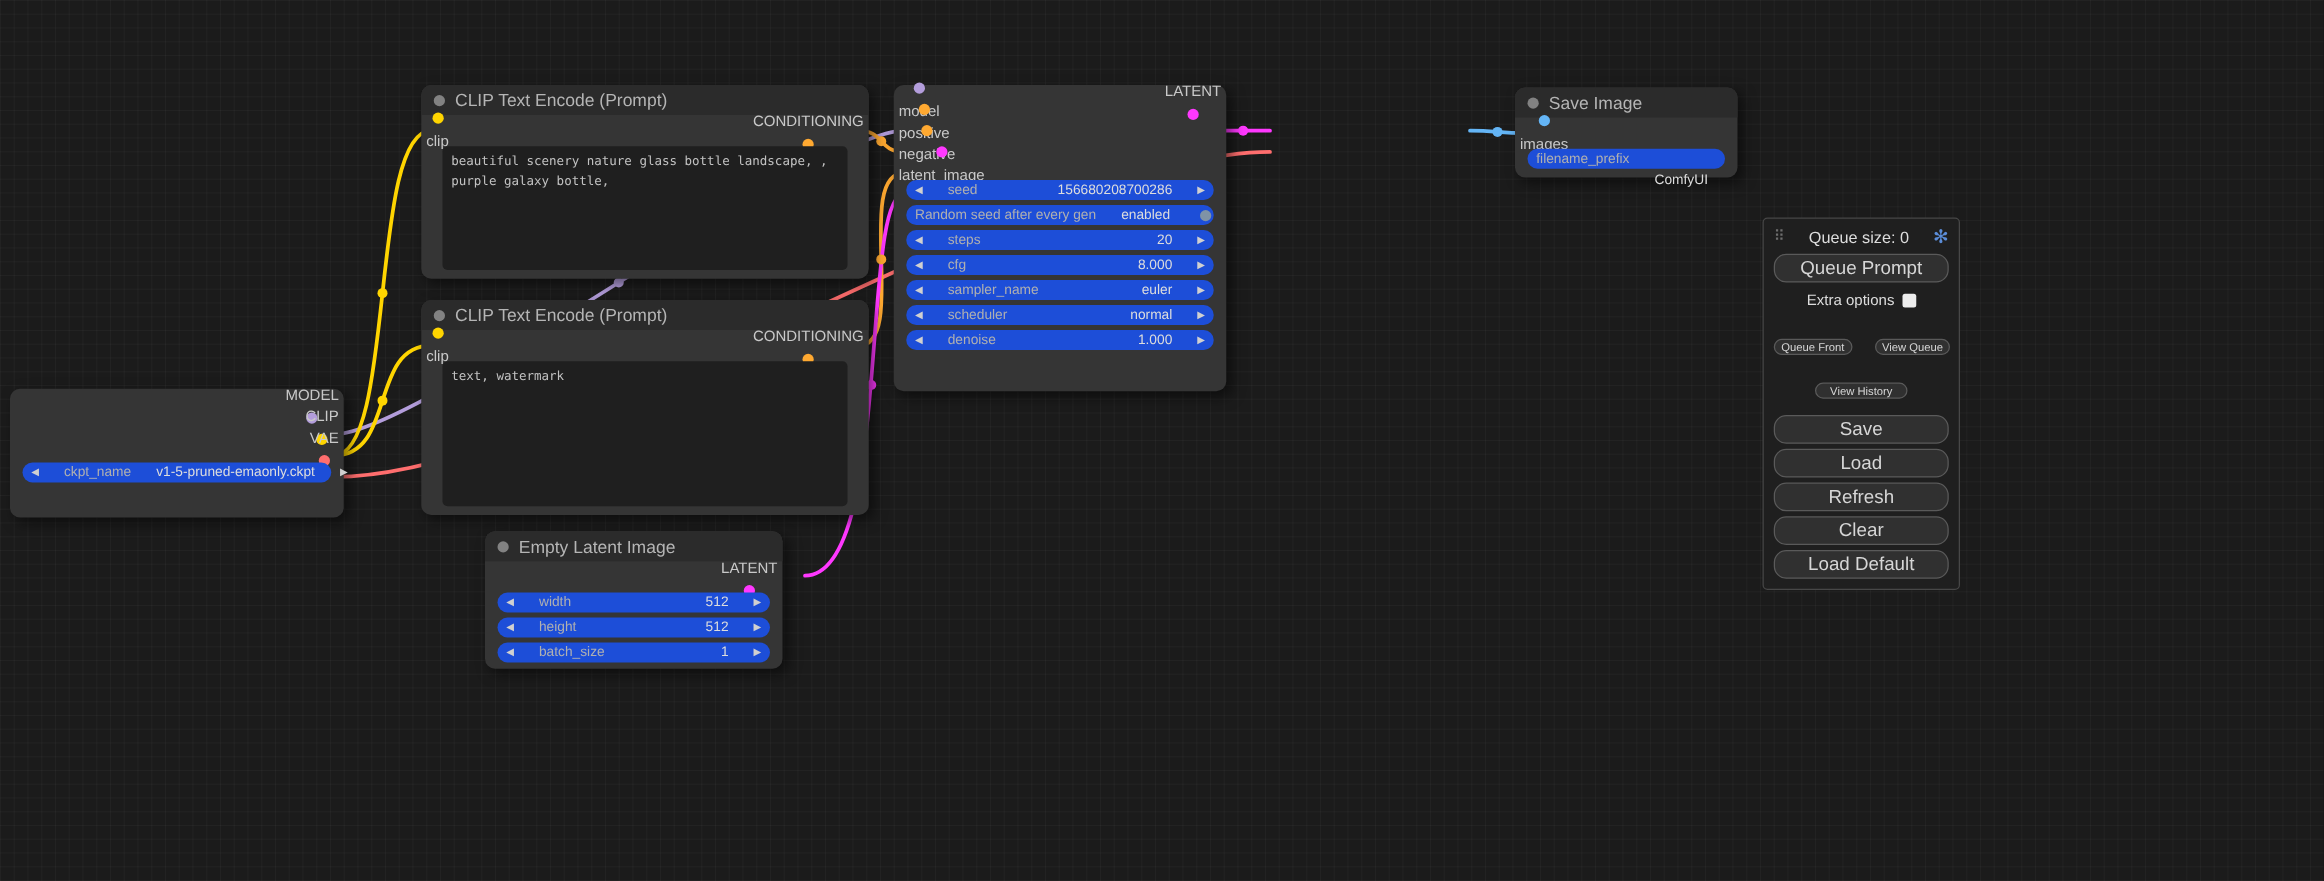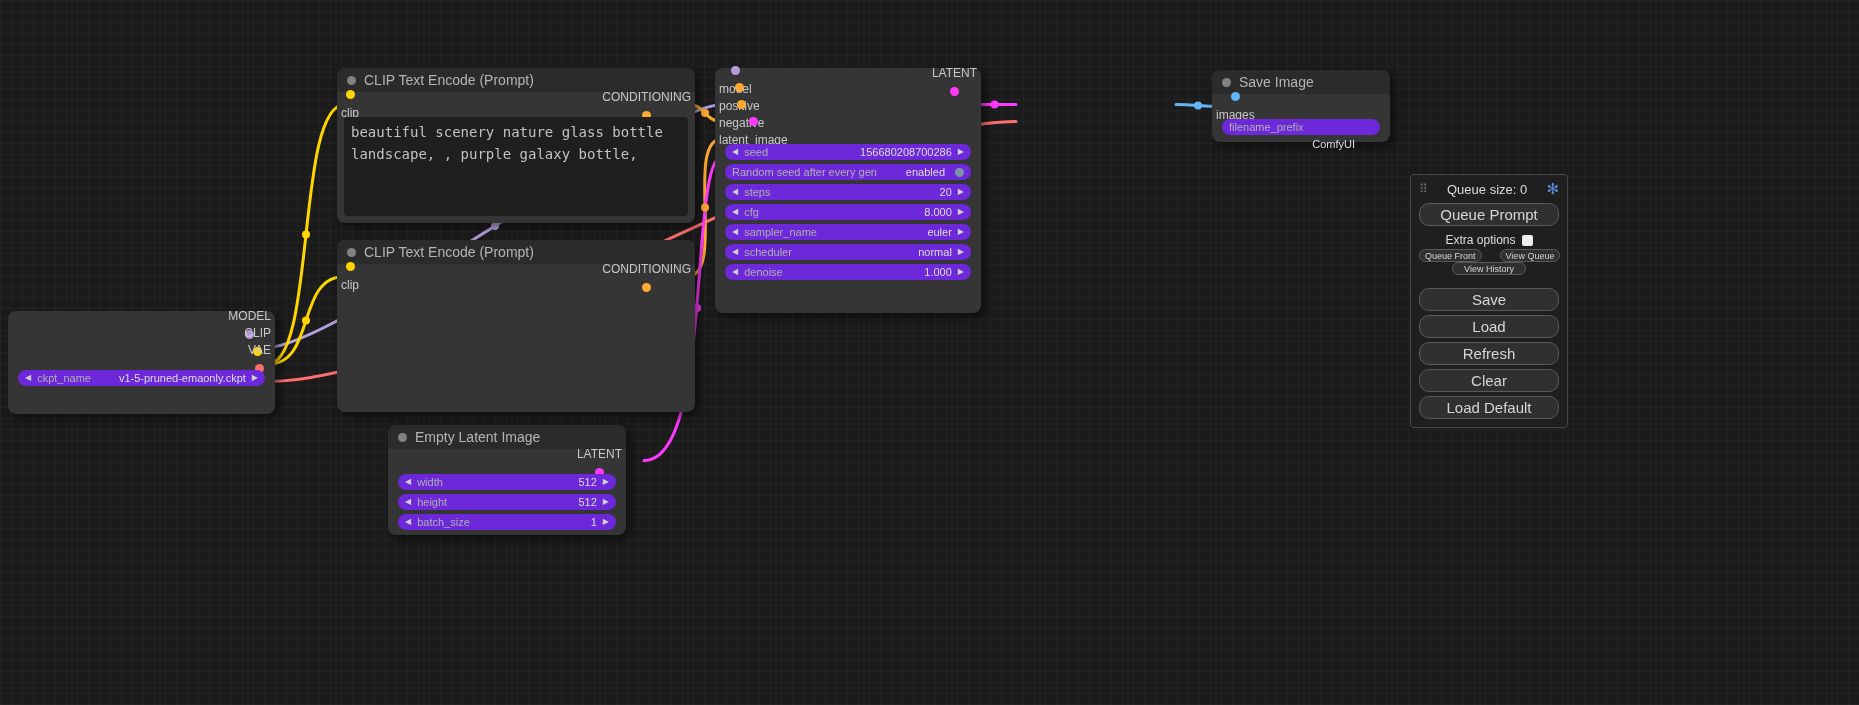--- a/index.html
+++ b/index.html
@@ -34,28 +34,28 @@
     display:flex;align-items:center;justify-content:space-between;
     height:17px;padding:0 4px;font-size:12px;color:#c9c9c9;
   }
   .slot-row.out-only{justify-content:flex-end;}
   .slot{display:flex;align-items:center;gap:7px;flex-direction:column;}
   .dot{width:9px;height:9px;border-radius:50%;flex:none;}
   .dot-model{background:var(--model);} .dot-clip{background:var(--clip);}
   .dot-vae{background:var(--vae);} .dot-cond{background:var(--conditioning);}
   .dot-latent{background:var(--latent);} .dot-image{background:var(--image);}
   .prompt-box{
-    flex:1;margin:4px 7px 7px;background:#1f1f1f;border-radius:4px;padding:5px 7px;
-    font-family:"DejaVu Sans Mono",monospace;font-size:14px;line-height:1.55;
+    flex:1;margin:4px 17px 7px;background:#1f1f1f;border-radius:4px;padding:5px 7px;
+    font-family:"DejaVu Sans Mono",monospace;font-size:10px;line-height:1.55;
     color:#c2c2c2;white-space:pre-wrap;overflow:hidden;
   }
   .widgets{padding:0 10px;}
   .widget{
-    height:16px;margin-top:4px;background:#6d28d9;border-radius:8px;
-    display:flex;align-items:center;gap:6px;padding:0 7px;
+    height:16px;margin-top:4px;background:#1d4ed8;border-radius:8px;
+    display:flex;align-items:center;gap:20px;padding:0 7px;
     font-size:11px;color:#b0b0b0;white-space:nowrap;
   }
   .widget .wvalue{margin-left:auto;color:#ddd;}
   .widget .arrow{font-size:8px;color:#d0d0d0;line-height:1;flex:none;cursor:pointer;}
   .widget.no-arrows .wvalue{margin-right:18px;margin-top:34px;}
   .toggle-dot{width:9px;height:9px;border-radius:50%;background:#7f93a6;flex:none;margin-left:4px;}
   .queue-panel{
     position:absolute;z-index:3;background:#1f1f1f;border:1px solid #474747;
     border-radius:4px;padding:4px 8px 8px;display:flex;flex-direction:column;
   }
@@ -66,21 +66,21 @@
     background:#303030;border:1px solid #5a5a5a;border-radius:10px;color:#d6d6d6;
     font-family:"Liberation Sans",sans-serif;cursor:pointer;
   }
   .qp-btn.big{height:23px;font-size:15px;margin-top:4px;width:100%;}
   .qp-btn.small{
     height:13px;font-size:9px;padding:0 5px;border-radius:8px;flex:1;
     display:flex;align-items:center;justify-content:center;white-space:nowrap;
   }
   .qp-extra{display:flex;align-items:center;justify-content:center;gap:6px;margin:7px 0 2px;font-size:12px;color:#ddd;}
   .checkbox{width:11px;height:11px;background:#ededed;border-radius:2px;cursor:pointer;}
-  .qp-row{display:flex;gap:18px;margin-top:0;}
+  .qp-row{display:flex;gap:18px;margin-top:22px;}
   .qp-row.center{justify-content:center;}
   .qp-row.center .qp-btn.small{flex:0 0 auto;width:74px;}
   .gap-top{margin-top:13px !important;}
 </style>
 </head>
 <body>
 
 <div id="canvas">
 
   <svg class="wires" width="1859" height="705">
@@ -165,20 +165,21 @@
         <span class="slot">
           <span class="dot dot-clip"></span>
           <span>clip</span>
         </span>
         <span class="slot">
           <span>CONDITIONING</span>
           <span class="dot dot-cond"></span>
         </span>
       </div>
     </div>
+    <div class="prompt-box">text, watermark</div>
   </div>
 
   <div class="node" style="left:388px;top:425px;width:238px;height:110px">
     <div class="node-title">
       <span class="title-dot"></span>
       <span>Empty Latent Image</span>
     </div>
     <div class="slots">
       <div class="slot-row out-only">
         <span class="slot">

